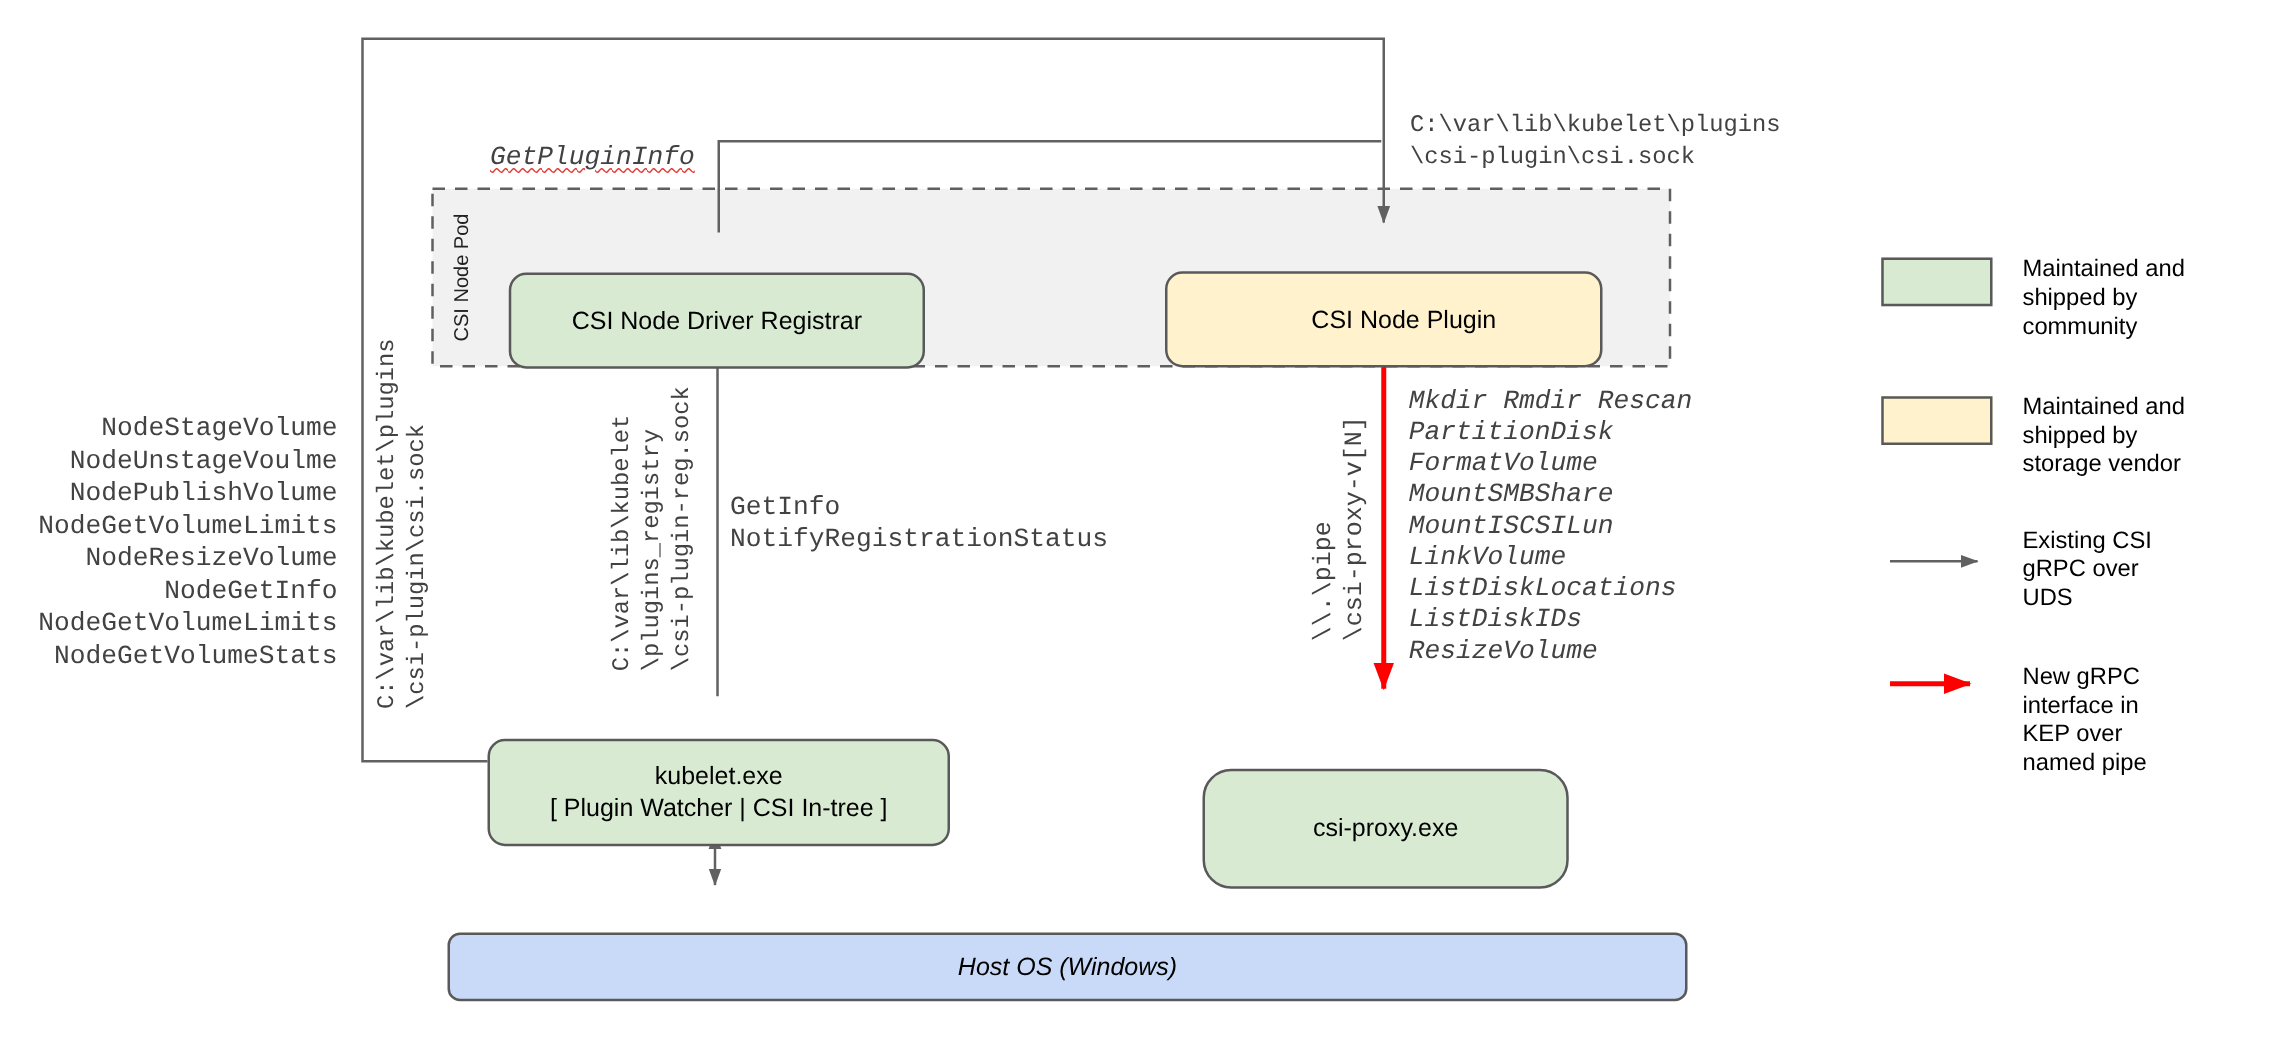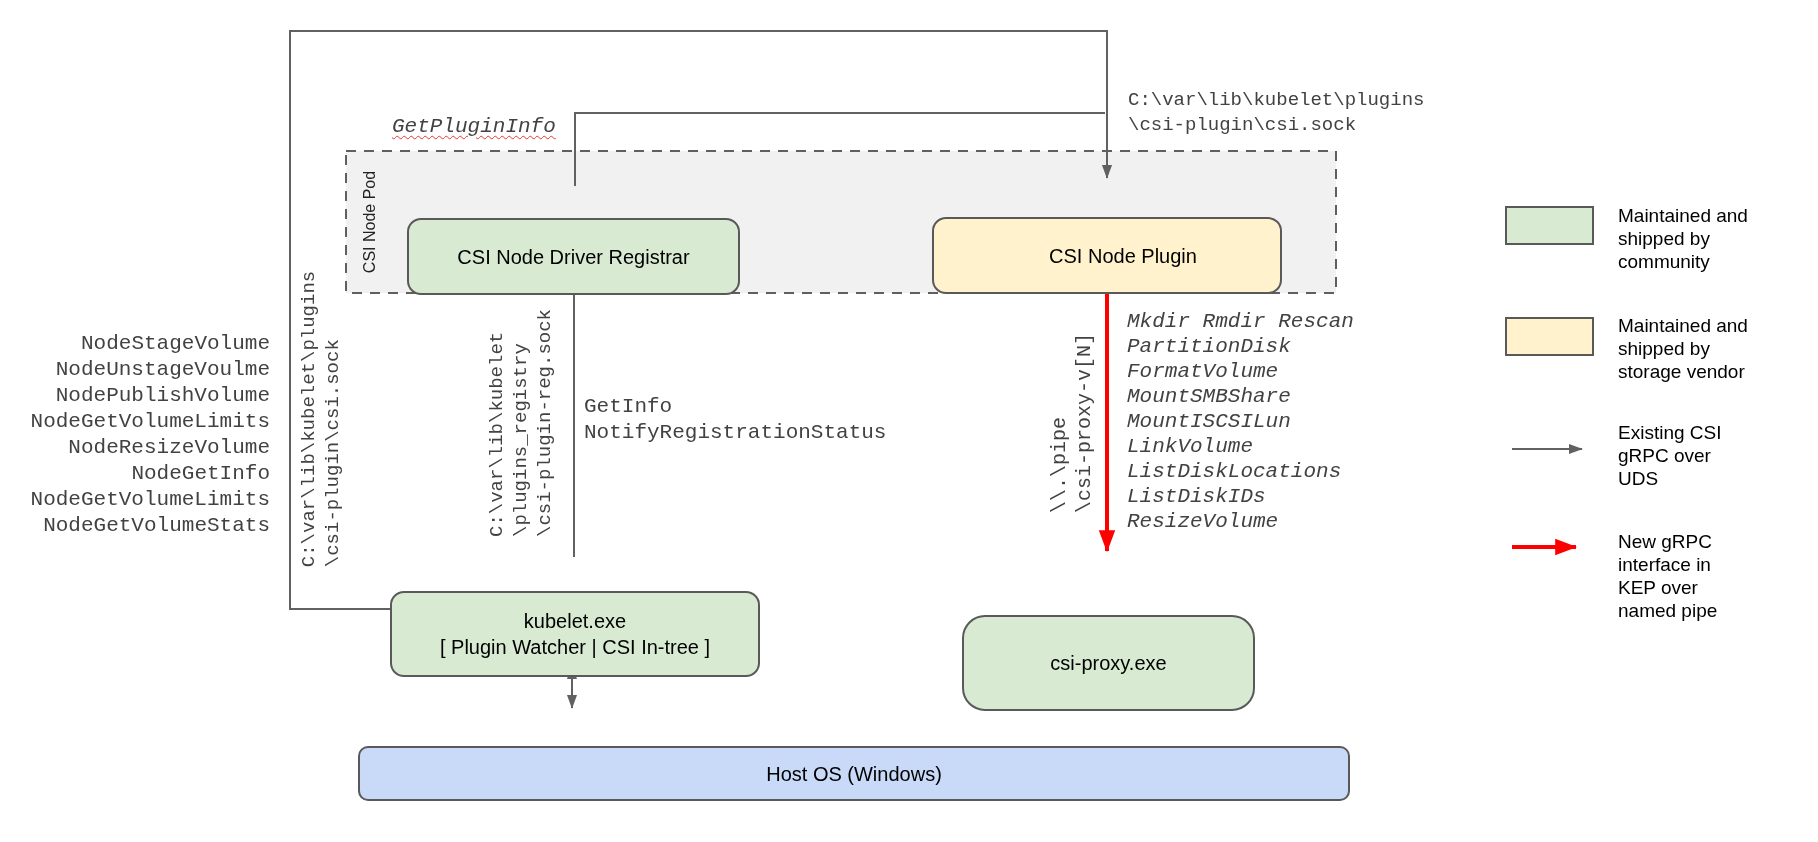--- a/index.html
+++ b/index.html
@@ -12,21 +12,21 @@
   .conn.red { stroke:var(--new_rpc); stroke-width:4px; }
 
   .box {
     position:absolute; box-sizing:border-box;
     border:2px solid var(--stroke); border-radius:14px;
     display:flex; flex-direction:column; align-items:center; justify-content:center;
     text-align:center; font-size:20px; line-height:26px; color:#000;margin-top:32px;
   }
   .box.green  { background:var(--community); }
   .box.yellow { background:var(--vendor); }
-  .box.blue   { background:var(--host); border-radius:10px; }
+  .box.blue   { background:var(--host); border-radius:10px;font-style:italic; }
 
   .pod-label {
     position:absolute; transform:translate(-50%,-50%) rotate(-90deg);
     font-size:16px; color:#222; white-space:nowrap;
   }
 
   .mono {
     position:absolute; font-family:"Liberation Mono","DejaVu Sans Mono",monospace;
     color:#424242; white-space:pre;
   }

